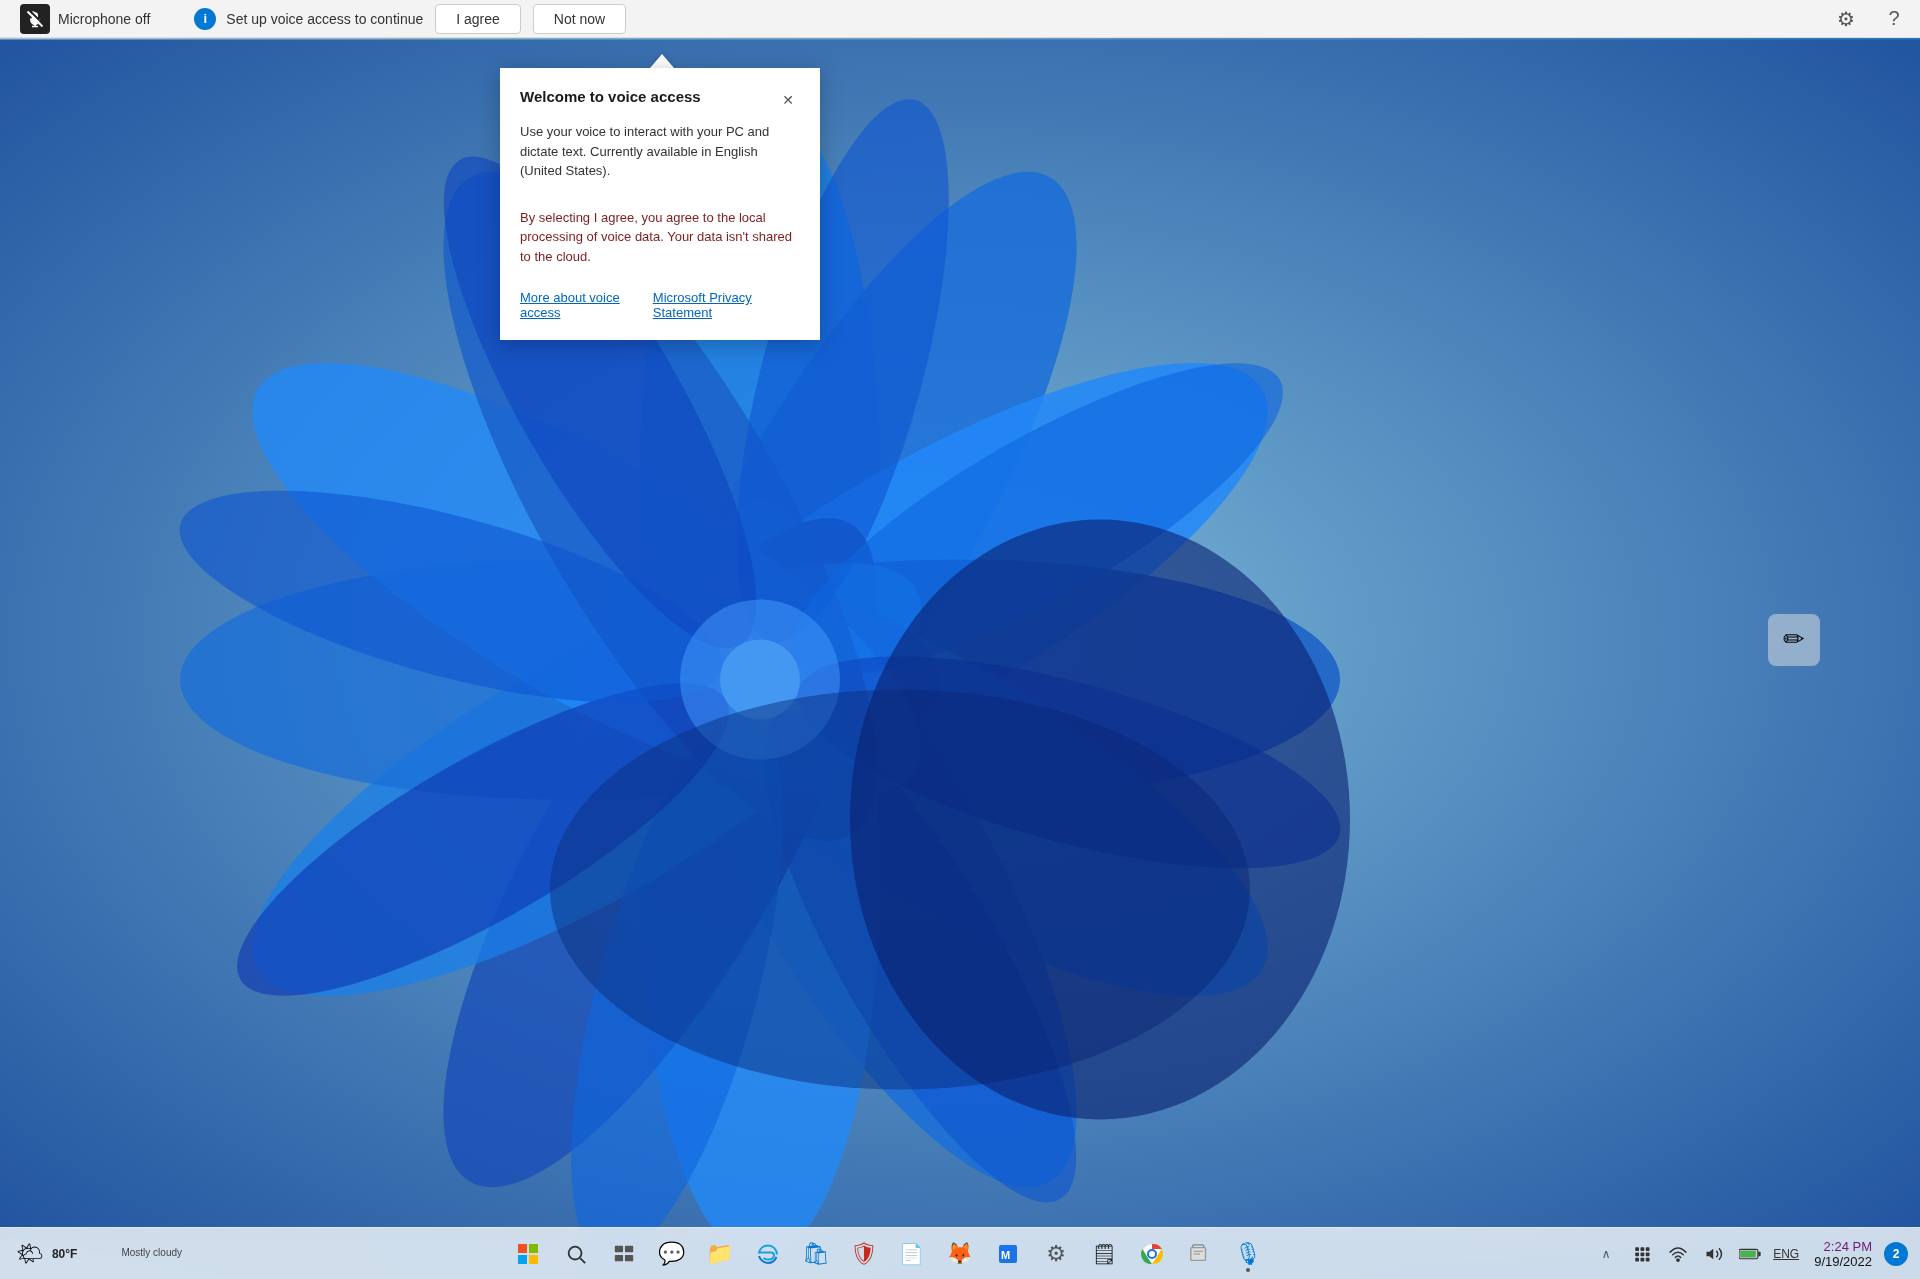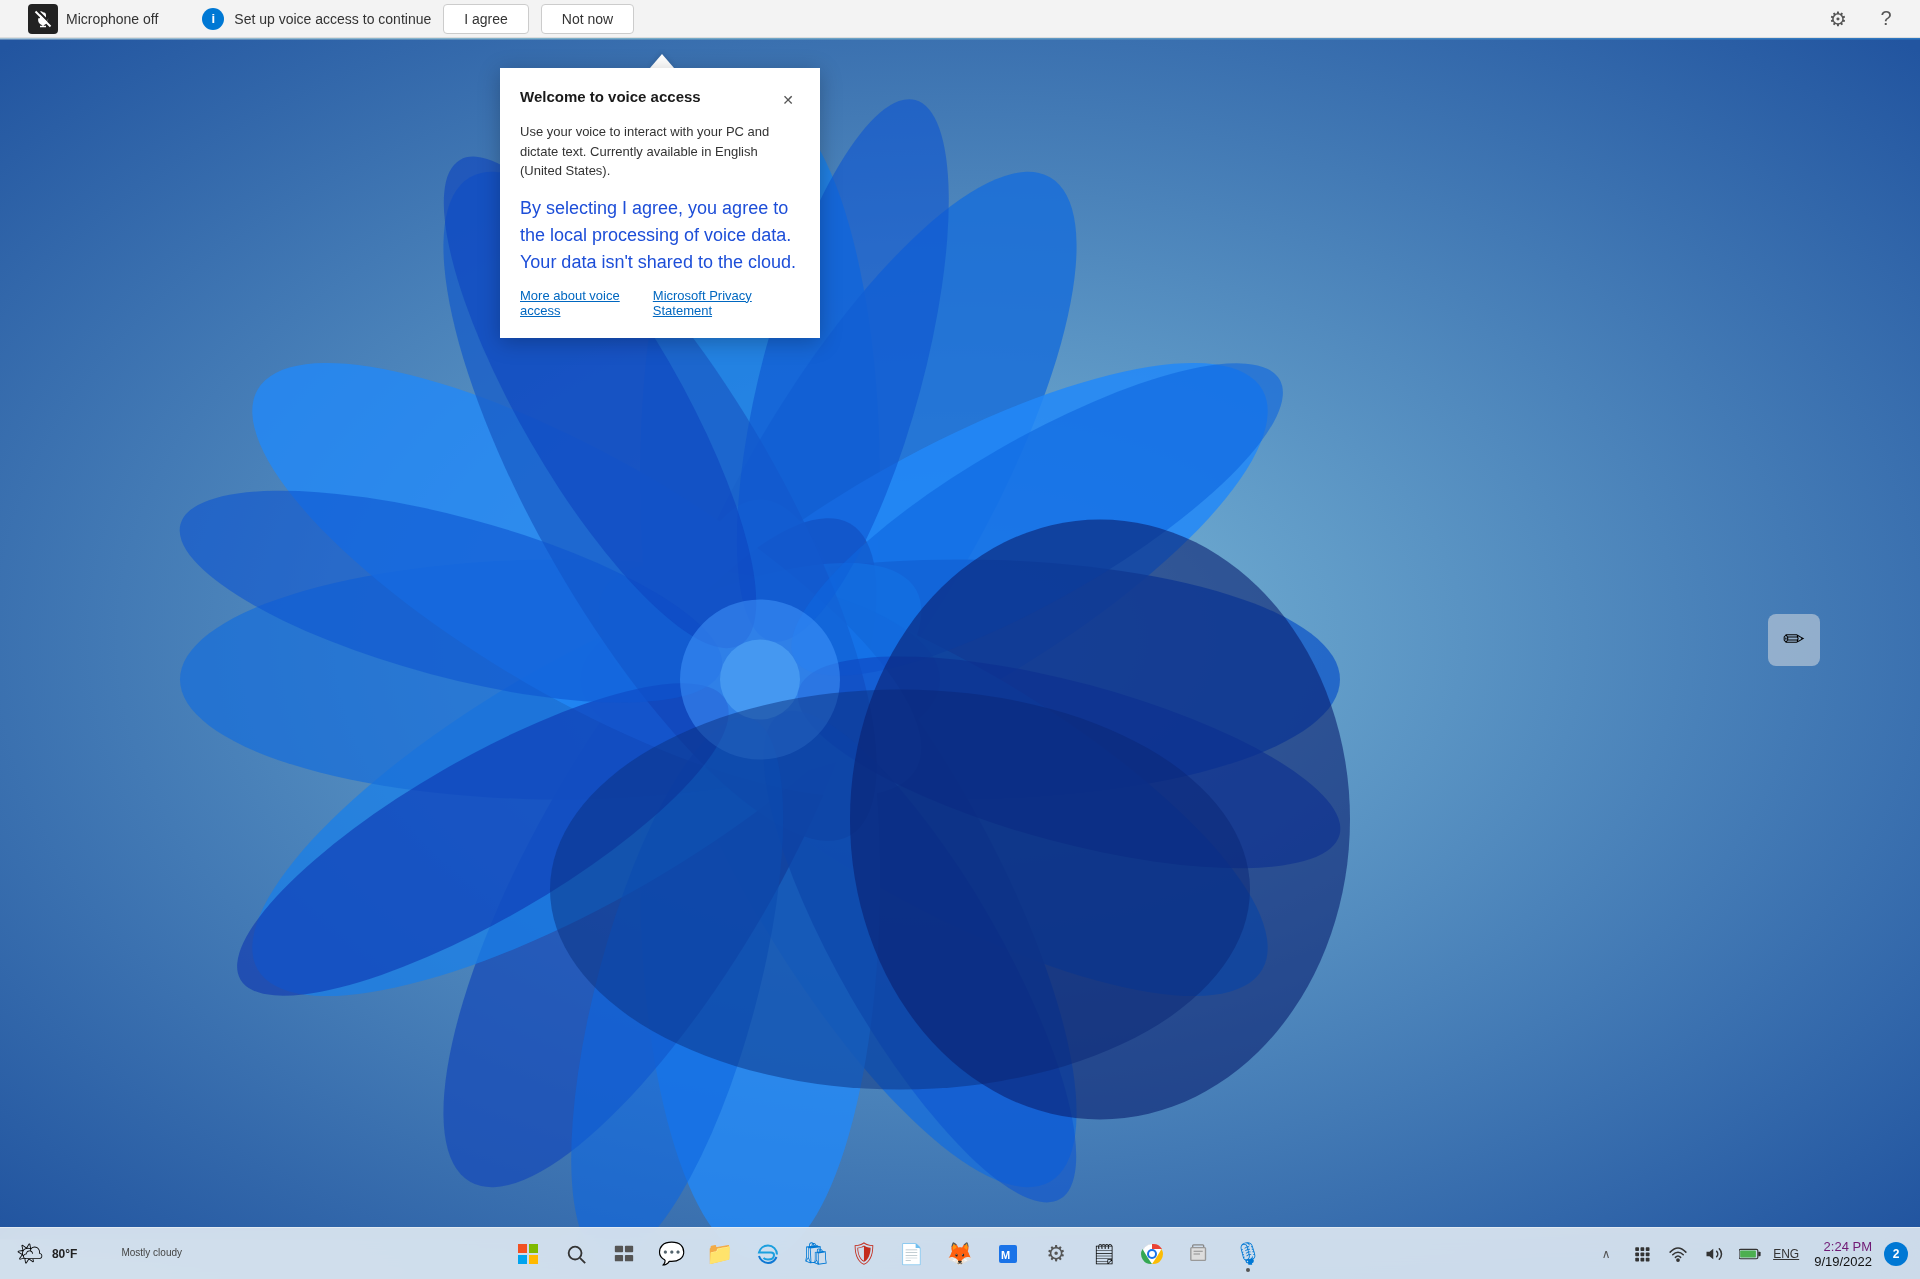--- a/index.html
+++ b/index.html
@@ -26,21 +26,21 @@
     }
 
     
     #voice-bar {
       position: absolute;
       top: 0; left: 0; right: 0;
       height: 38px;
       background: #f3f3f3;
       display: flex;
       align-items: center;
-      padding: 0 16px;
+      padding: 0 8px;
       gap: 12px;
       z-index: 100;
       border-bottom: 1px solid #ddd;
     }
 
     #mic-off-btn {
       display: flex;
       align-items: center;
       gap: 8px;
       padding: 6px 12px;
@@ -160,28 +160,28 @@
       cursor: pointer;
       color: #555;
       font-size: 14px;
       border-radius: 4px;
     }
 
     #popup-desc {
       font-size: 13px;
       color: #333;
       line-height: 1.5;
-      margin-bottom: 14px;
+      margin-bottom: 27px;
     }
 
     #popup-consent {
-      font-size: 18px;
-      color: #1d4ed8;
+      font-size: 13px;
+      color: #7f1d1d;
       line-height: 1.5;
-      margin-bottom: 12px;
+      margin-bottom: 24px;
     }
 
     #popup-links {
       display: flex;
       flex-direction: row;
       gap: 2px;
       align-items: flex-end;
     }
 
     .popup-link {

